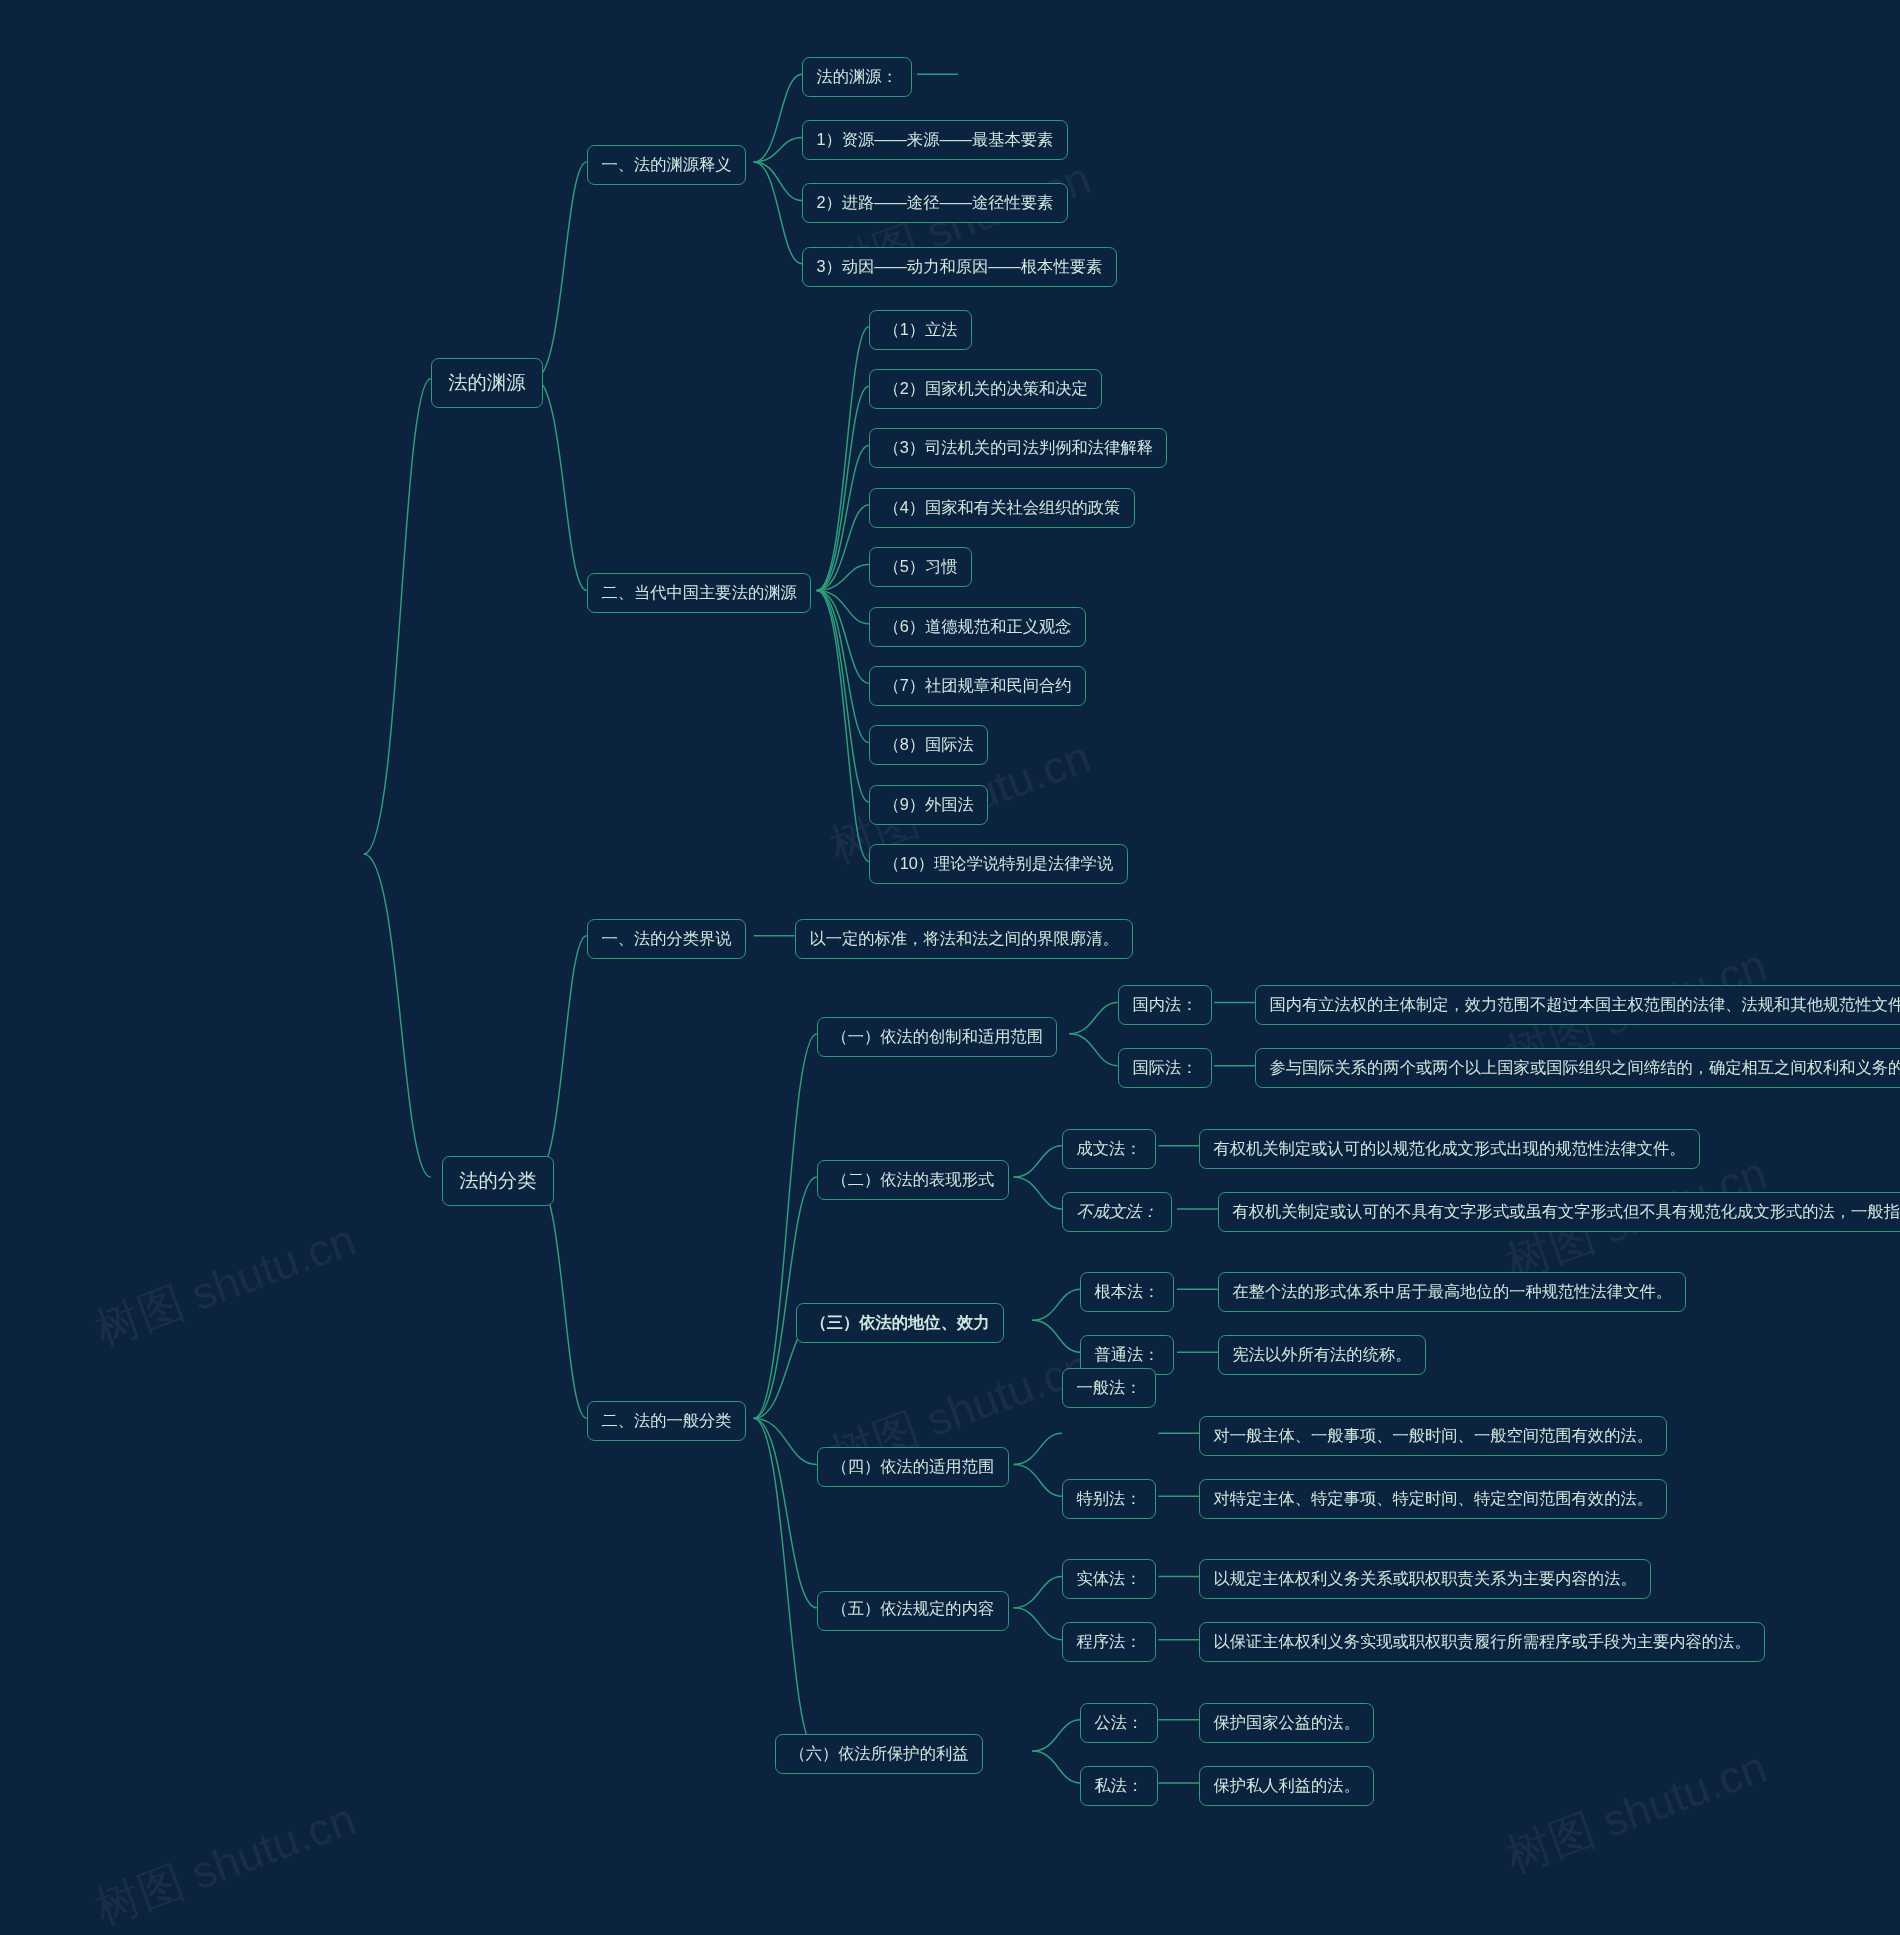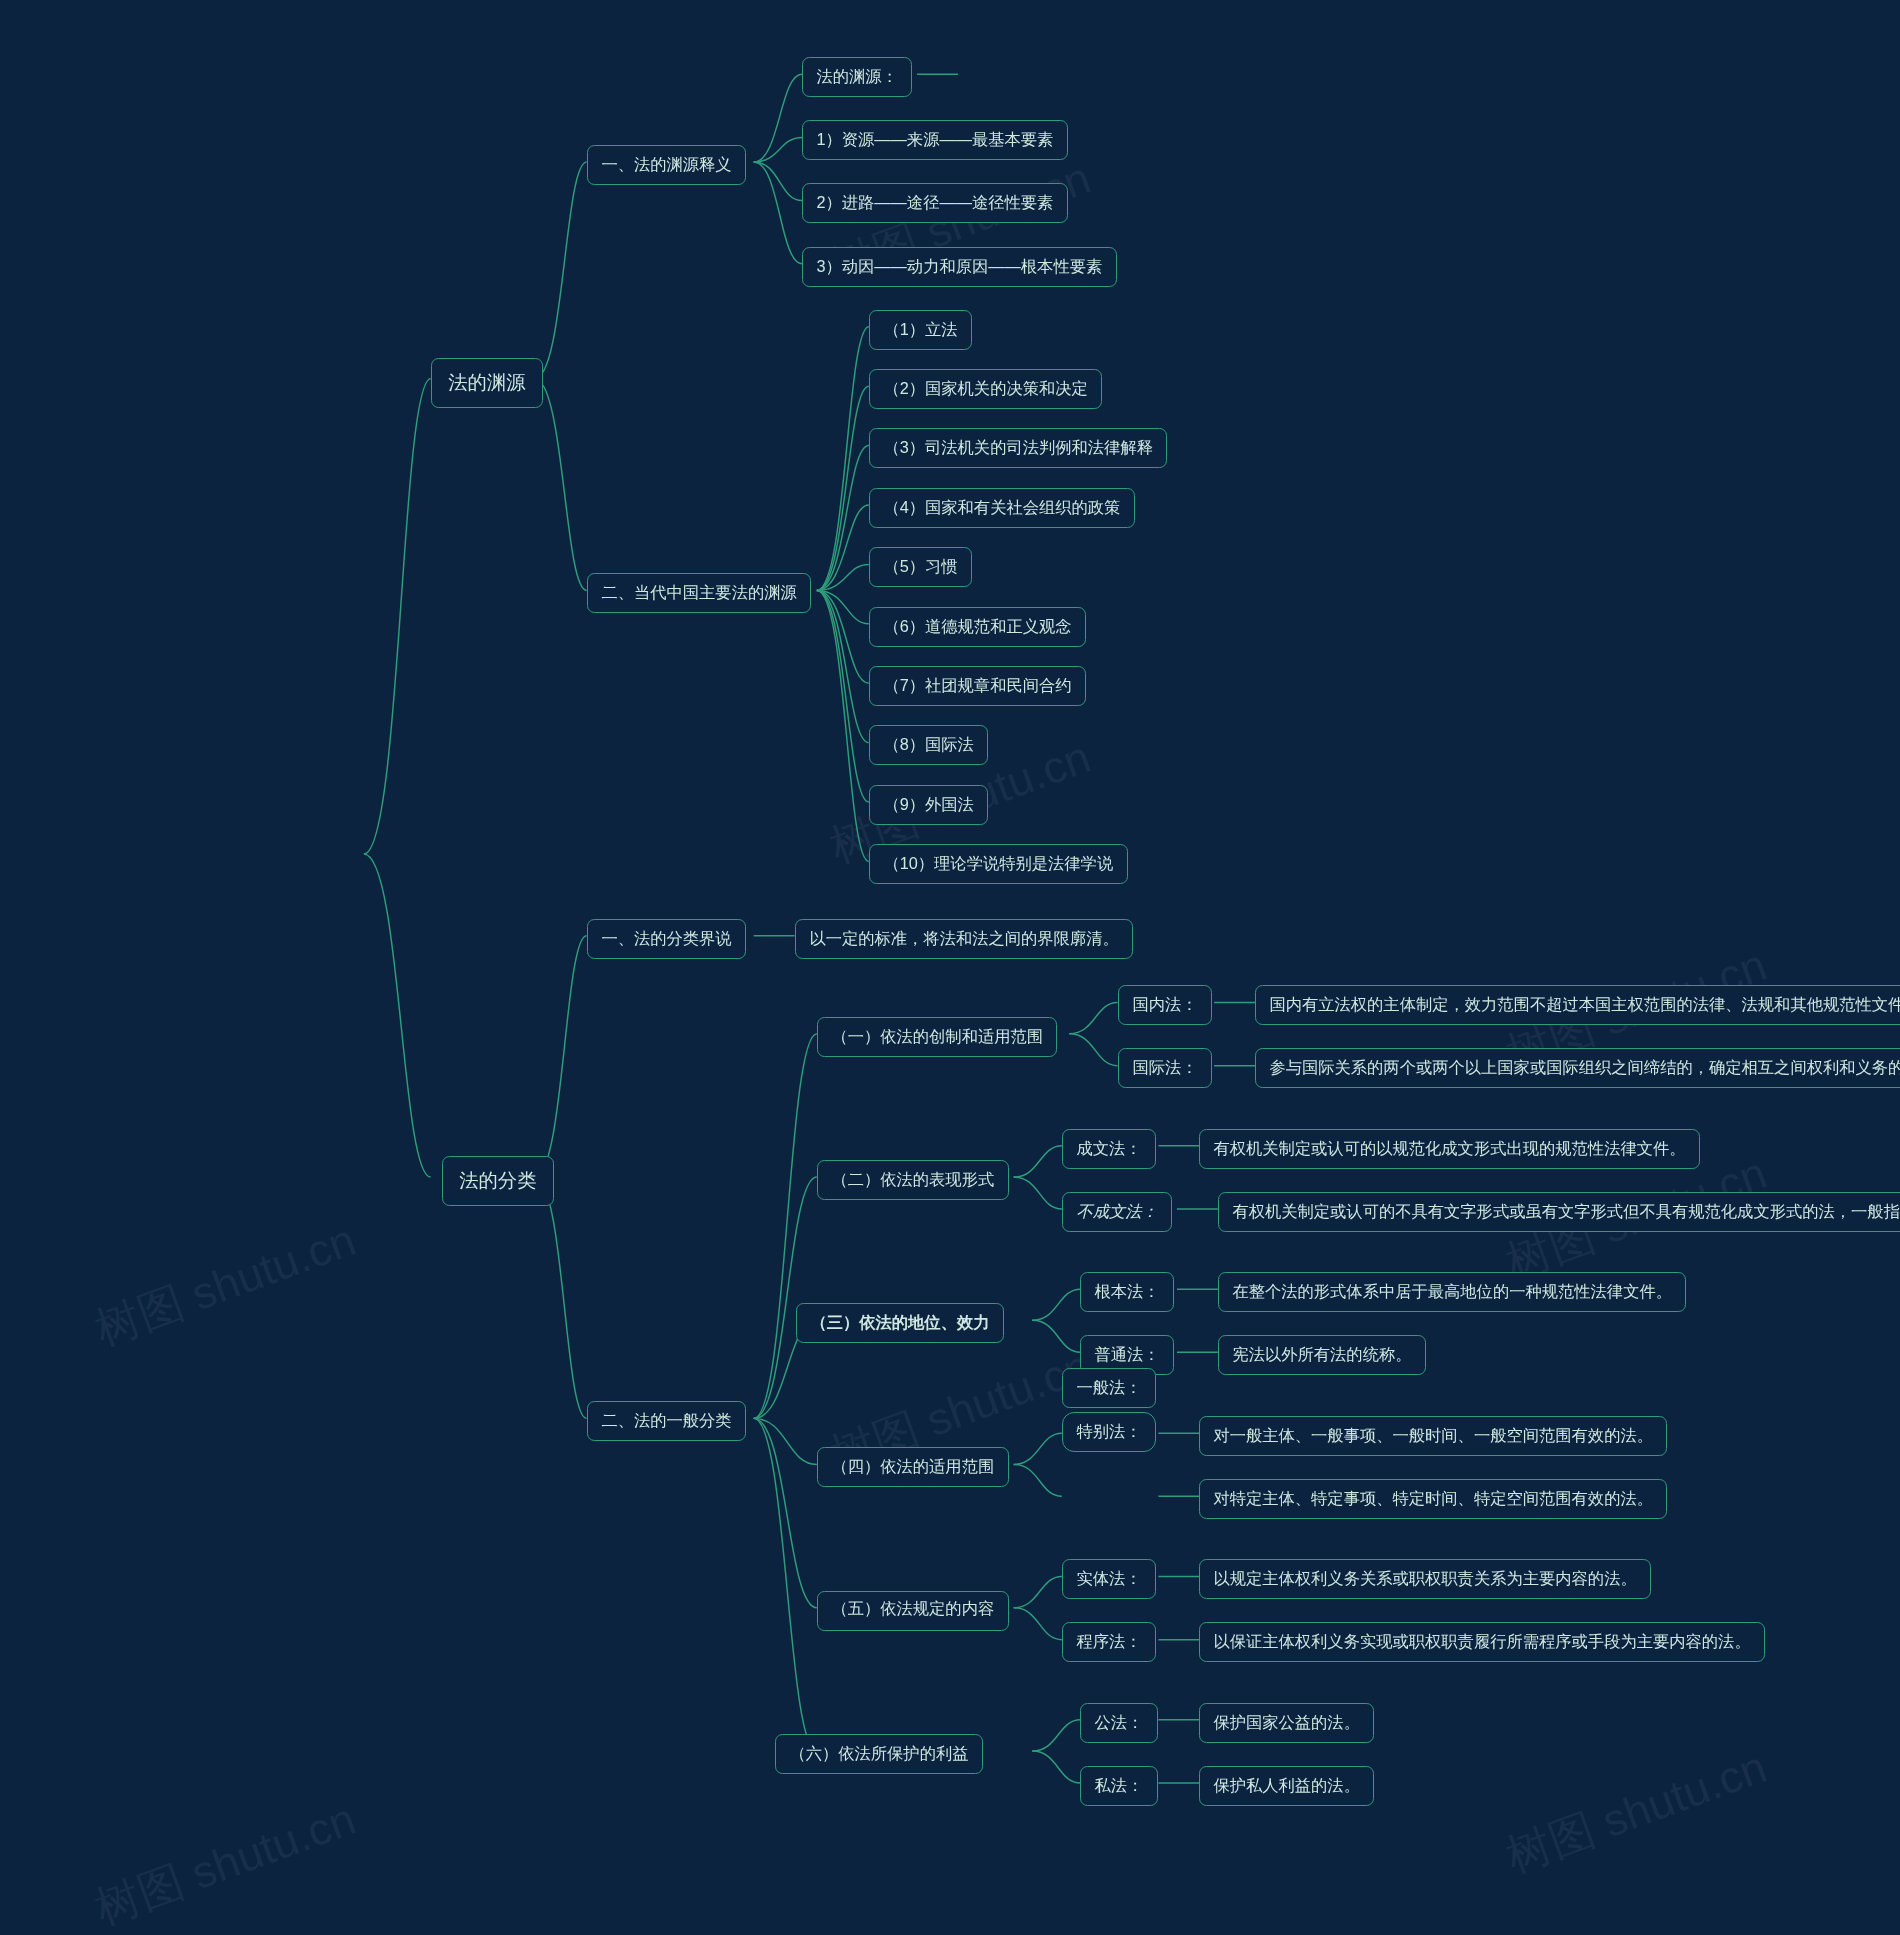--- a/index.html
+++ b/index.html
@@ -190,21 +190,21 @@
   <div class="node" style="left:1062px; top:1192px;font-style:italic;">不成文法：</div>
   <div class="node" style="left:1218px; top:1192px;">有权机关制定或认可的不具有文字形式或虽有文字形式但不具有规范化成文形式的法，一般指习惯法。</div>
 
   <div class="node" style="left:1080px; top:1272px;">根本法：</div>
   <div class="node" style="left:1218px; top:1272px;">在整个法的形式体系中居于最高地位的一种规范性法律文件。</div>
   <div class="node" style="left:1080px; top:1335px;">普通法：</div>
   <div class="node" style="left:1218px; top:1335px;">宪法以外所有法的统称。</div>
 
   <div class="node" style="left:1062px; top:1368px;">一般法：</div>
   <div class="node" style="left:1199px; top:1416px;">对一般主体、一般事项、一般时间、一般空间范围有效的法。</div>
-  <div class="node" style="left:1062px; top:1412px;border-radius:12px;">特别法：</div>
+  <div class="node" style="left:1062px; top:1479px;">特别法：</div>
   <div class="node" style="left:1199px; top:1479px;">对特定主体、特定事项、特定时间、特定空间范围有效的法。</div>
 
   <div class="node" style="left:1062px; top:1559px;">实体法：</div>
   <div class="node" style="left:1199px; top:1559px;">以规定主体权利义务关系或职权职责关系为主要内容的法。</div>
   <div class="node" style="left:1062px; top:1622px;">程序法：</div>
   <div class="node" style="left:1199px; top:1622px;">以保证主体权利义务实现或职权职责履行所需程序或手段为主要内容的法。</div>
 
   <div class="node" style="left:1080px; top:1703px;">公法：</div>
   <div class="node" style="left:1199px; top:1703px;">保护国家公益的法。</div>
   <div class="node" style="left:1080px; top:1766px;">私法：</div>

